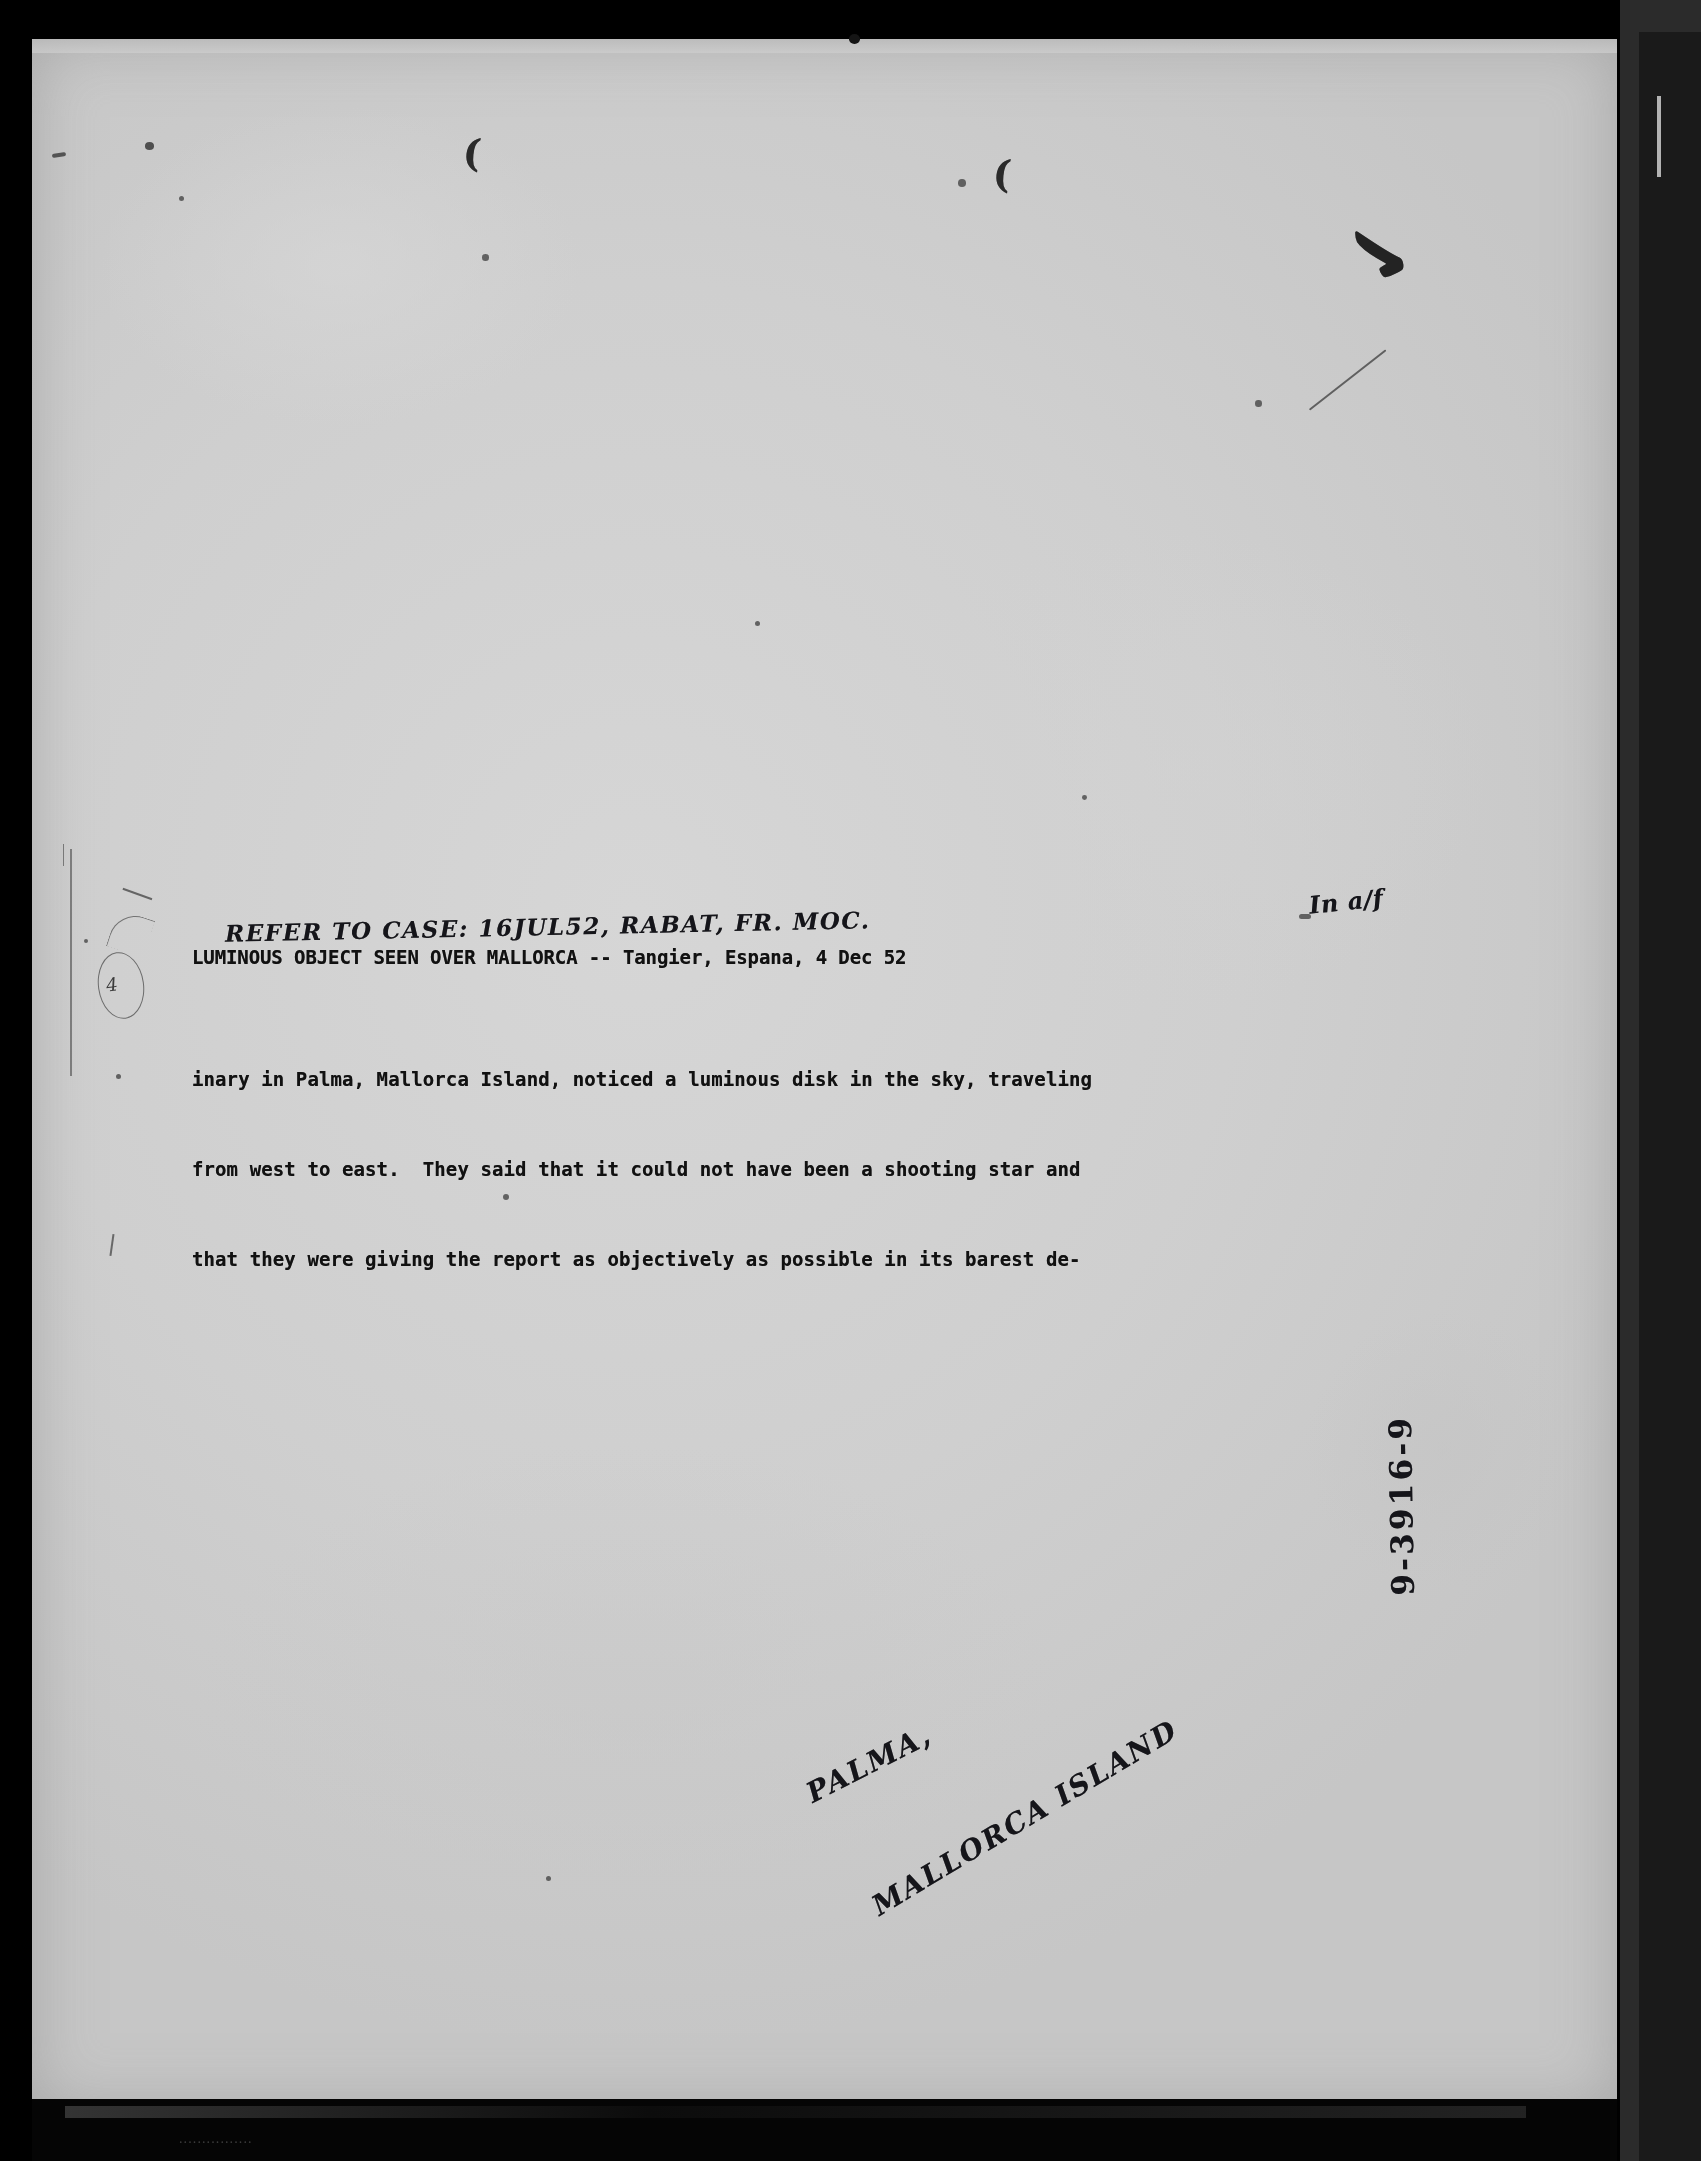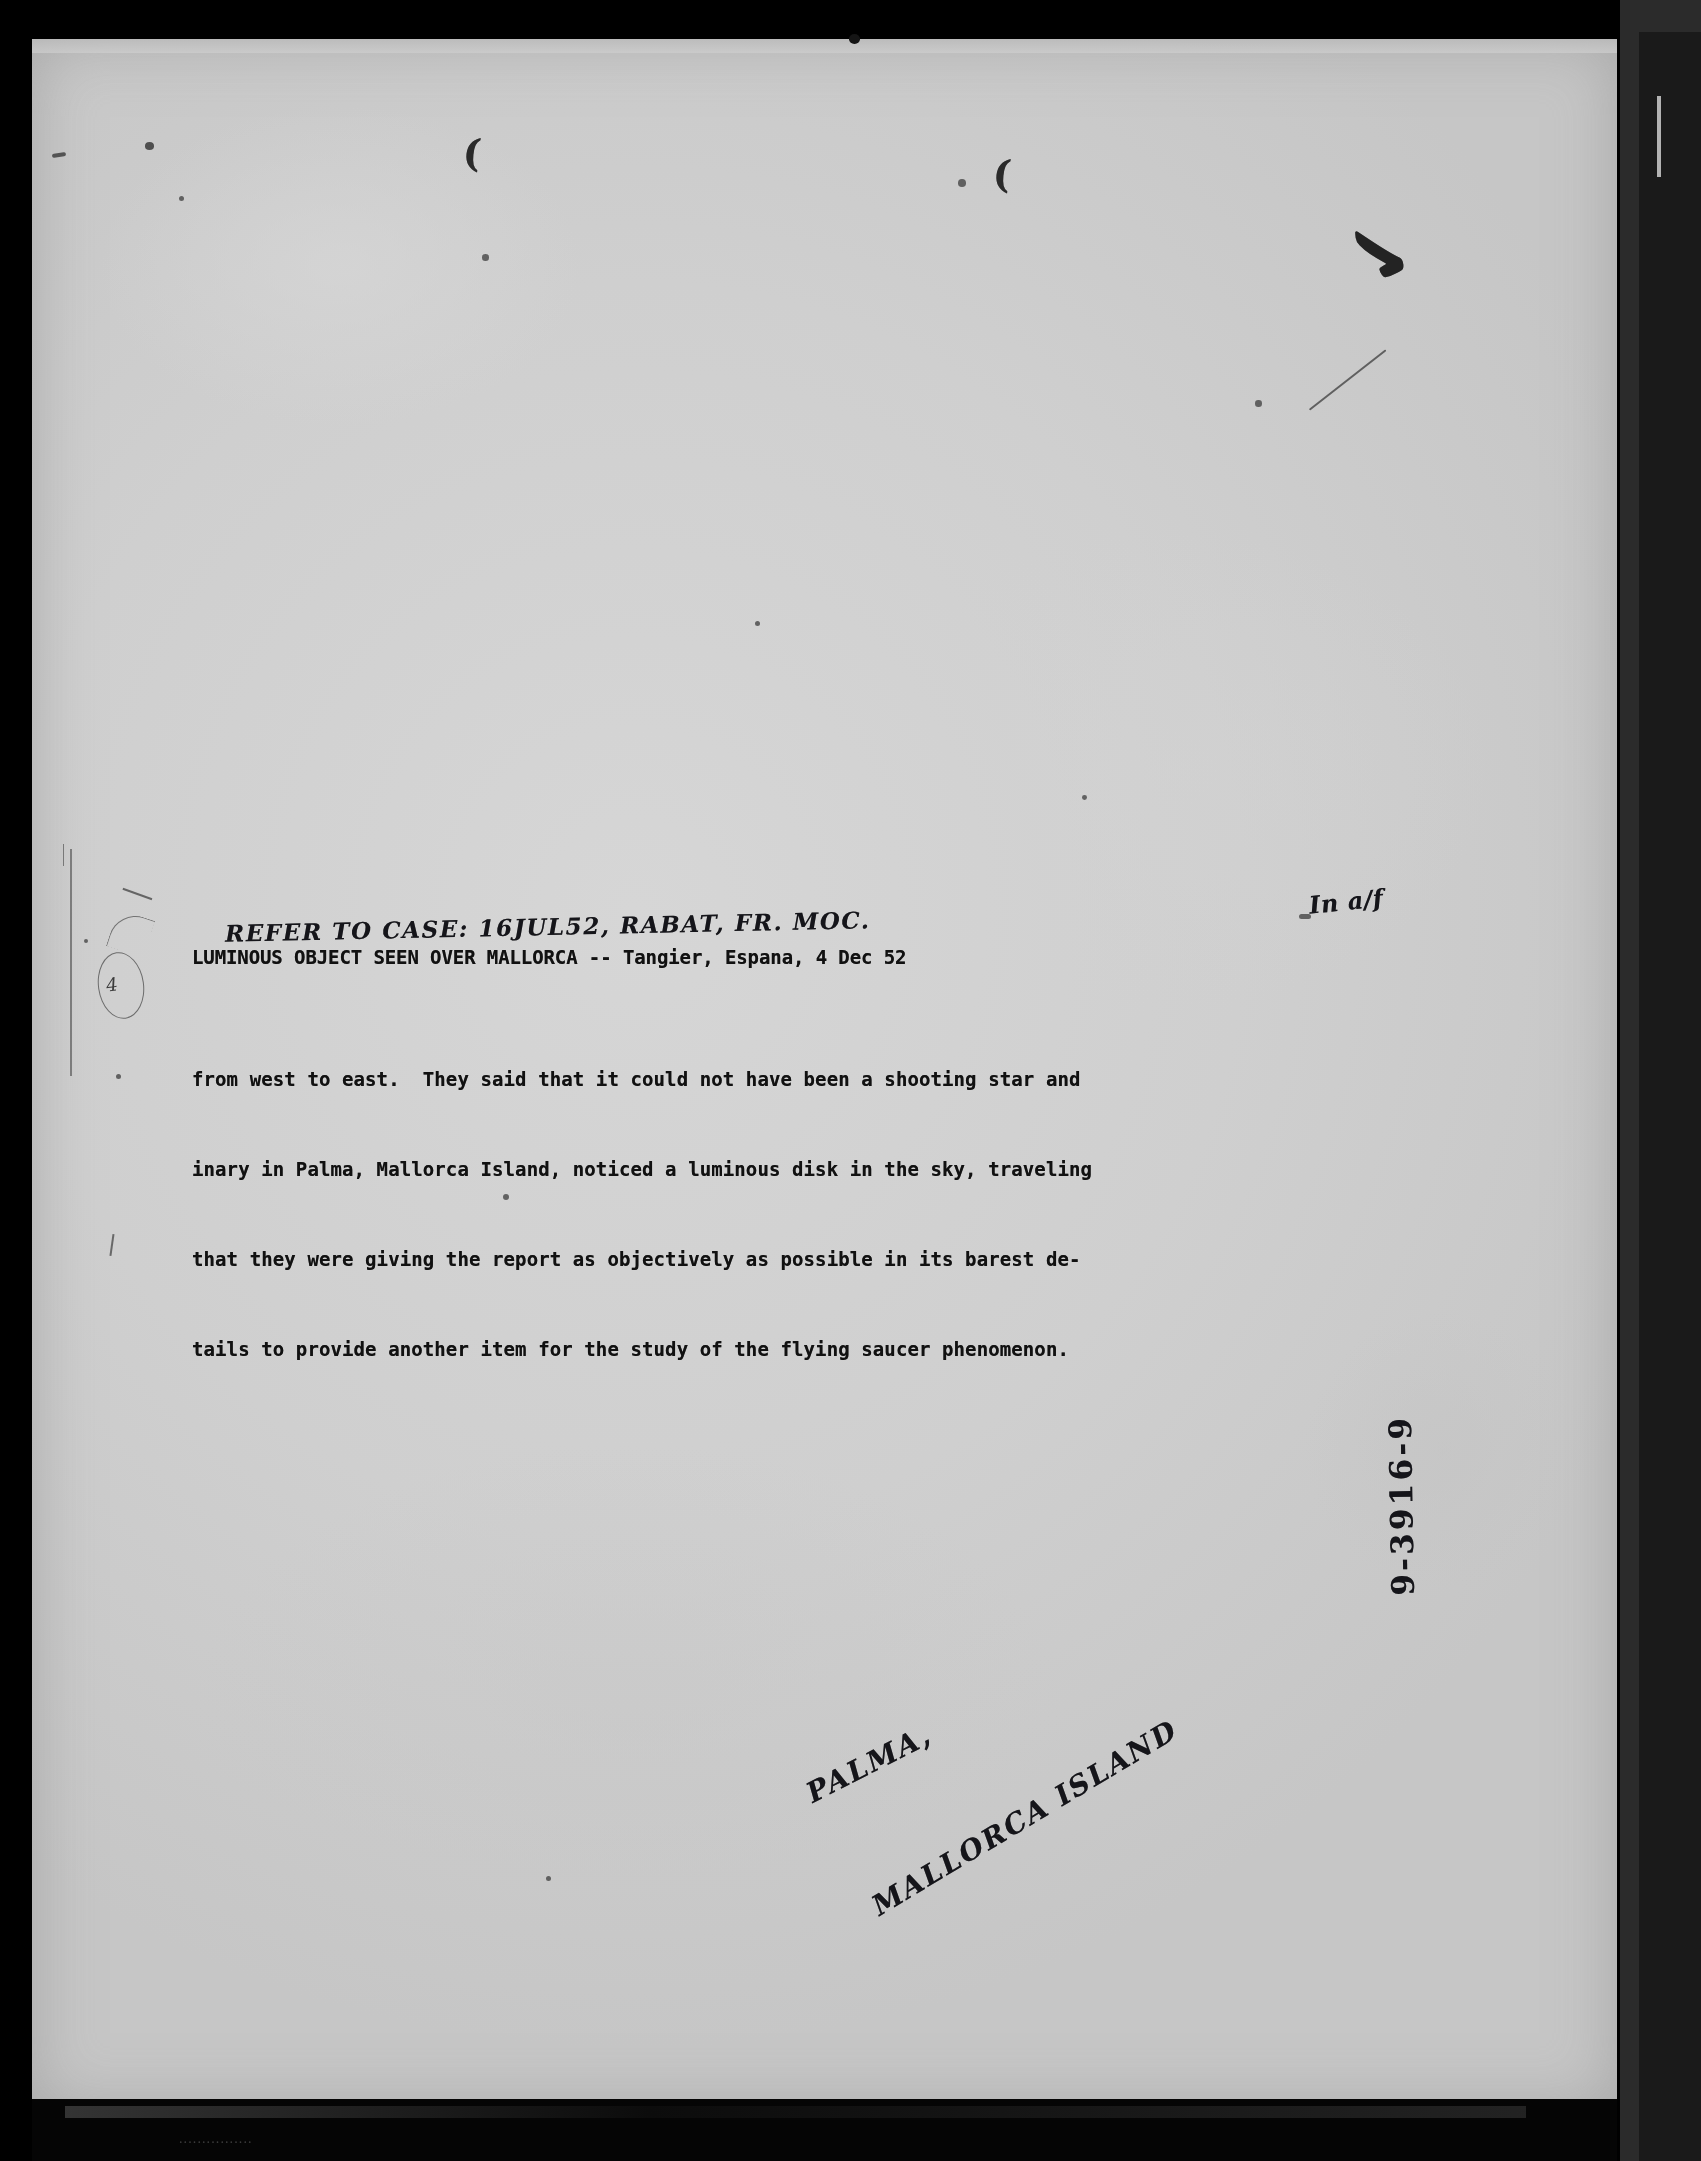--- a/index.html
+++ b/index.html
@@ -371,24 +371,23 @@
   <div id="oval-stamp-text">4</div>
   <div id="tick-left"></div>
 
   <div class="hand" id="hand-paren-1">(</div>
   <div class="hand" id="hand-paren-2">(</div>
 
   <div class="hand" id="hand-checkmark">✔</div>
 
   <div id="typed-block">
     <div id="typed-title">LUMINOUS OBJECT SEEN OVER MALLORCA -- Tangier, Espana, 4 Dec 52</div>
+    <span class="body-line">inary in Palma, Mallorca Island, noticed a luminous disk in the sky, traveling</span>
     <span class="body-line">from west to east.  They said that it could not have been a shooting star and</span>
-    <span class="body-line">inary in Palma, Mallorca Island, noticed a luminous disk in the sky, traveling</span>
     <span class="body-line">that they were giving the report as objectively as possible in its barest de-</span>
-    <span class="body-line">tails to provide another item for the study of the flying saucer phenomenon.</span>
   </div>
 
   <div class="hand" id="hand-refer">REFER TO CASE: 16JUL52, RABAT, FR. MOC.</div>
 
   <div class="hand" id="hand-initials">In a/f</div>
 
   <div class="hand" id="hand-palma">PALMA,</div>
   <div class="hand" id="hand-mallorca">MALLORCA ISLAND</div>
 
   <div class="hand" id="hand-filenum">9-3916-9</div>

